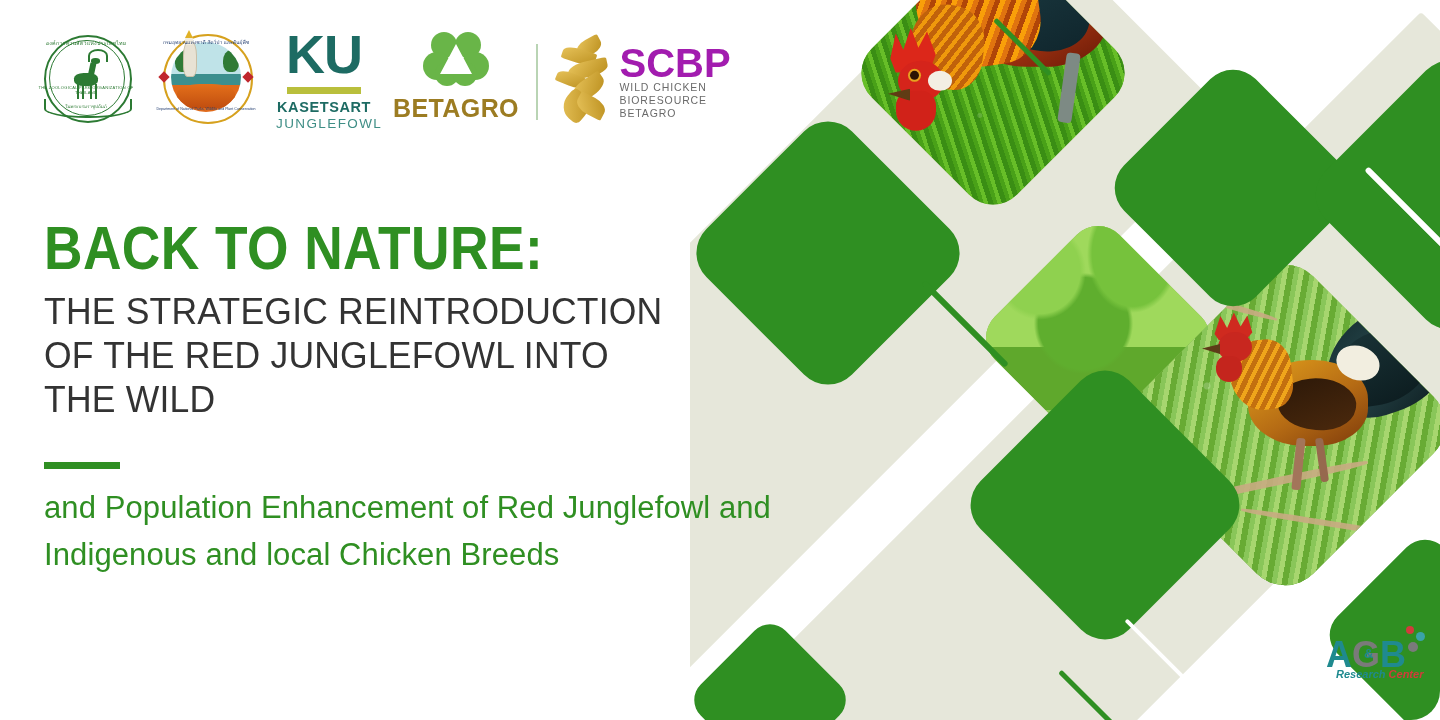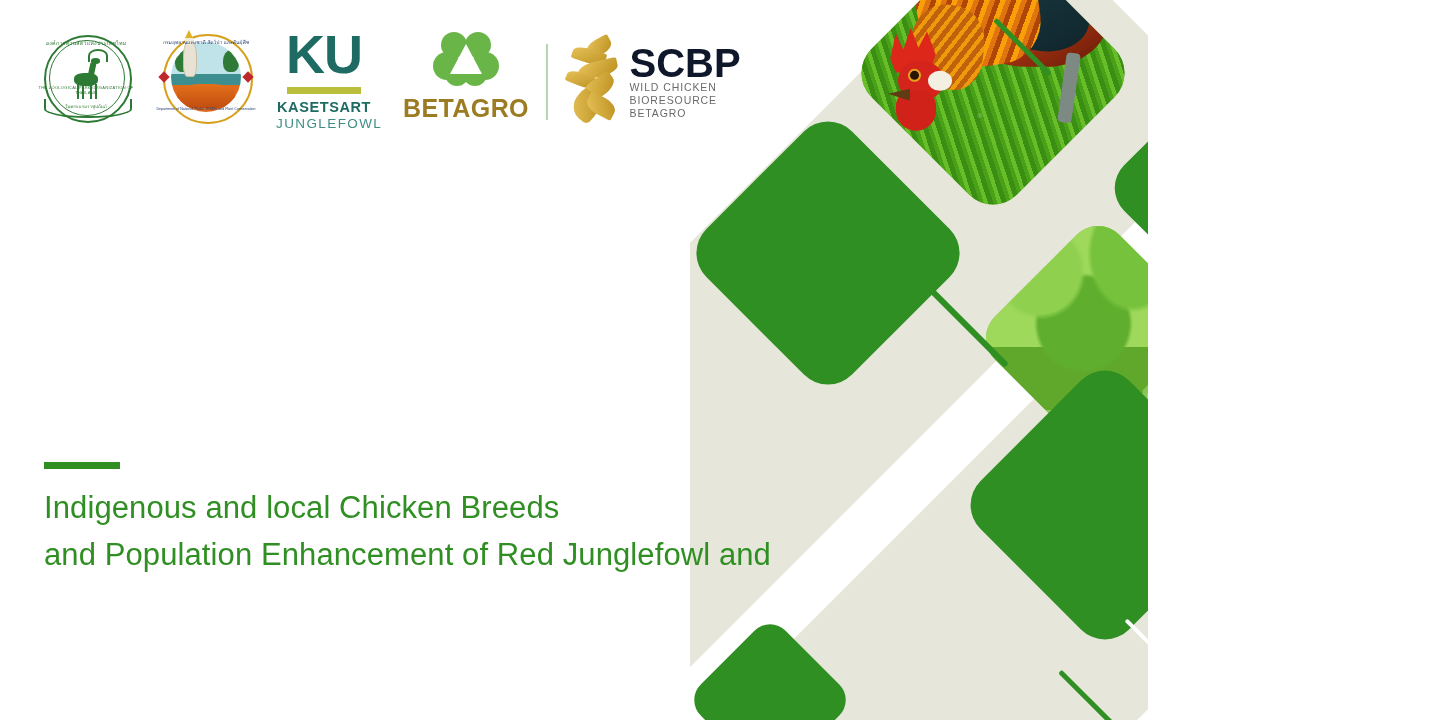--- a/index.html
+++ b/index.html
@@ -1,21 +1,21 @@
 <!DOCTYPE html>
 <html><head>
 <meta charset="utf-8">
 <style>
   html,body{margin:0;padding:0;}
   body{
     width:1440px;height:720px;overflow:hidden;background:#ffffff;
     font-family:"Liberation Sans", sans-serif;
     position:relative;
   }
-  #stage{position:absolute;inset:0;width:1148px;height:720px;background:#fff;overflow:hidden;}
+  #stage{position:absolute;inset:0;width:1440px;height:720px;background:#fff;overflow:hidden;border-radius:29px;}
 
   
   .deco{position:absolute;top:0;left:690px;width:750px;height:720px;overflow:hidden;}
   
   .band{position:absolute;background:#e6e7da;border-radius:4px;transform-origin:center;}
 
   .tile{position:absolute;width:206px;height:206px;border-radius:34px;
         transform:rotate(45deg);overflow:hidden;}
   .tile.green{background:#2f8f22;}
   .tile.photo{background:#7ab648;}
@@ -167,21 +167,21 @@
   .bg .word{font-size:25px;font-weight:bold;color:#9c7c22;letter-spacing:.4px;margin-top:2px;
      font-family:"Liberation Sans", sans-serif;}
 
   
   .vdiv{width:1.6px;height:76px;background:#b9d4b4;margin:0 16px 0 14px;}
 
   
   .scbp{width:200px;height:104px;position:relative;display:flex;align-items:center;gap:8px;}
   .scbp .bird{position:relative;width:64px;height:86px;}
   .scbp .bird i{position:absolute;display:block;background:linear-gradient(140deg,#e8c45c,#bb8f1e);border-radius:50% 10% 50% 10%;}
-  .scbp .txt .big{font-size:40px;font-weight:bold;color:#0f172a;letter-spacing:0px;line-height:36px;}
+  .scbp .txt .big{font-size:40px;font-weight:bold;color:#a21caf;letter-spacing:0px;line-height:36px;}
   .scbp .txt .s1,.scbp .txt .s2{font-size:10.5px;color:#6a6a6a;letter-spacing:.9px;line-height:13px;}
 
   
   .headline{position:absolute;left:44px;top:218px;width:720px;}
   .h-main{font-family:"Liberation Sans Narrow","Liberation Sans", sans-serif;
      font-size:62px;line-height:60px;font-weight:bold;color:#2f8f22;letter-spacing:.5px;
      transform:scaleX(.86);transform-origin:left center;}
   .h-sub{margin-top:12px;font-size:37px;line-height:44px;color:#333333;letter-spacing:.2px;
      transform:scaleX(.96);transform-origin:left center;}
   .rule{position:absolute;left:44px;top:462px;width:76px;height:7px;background:#2f8f22;}
@@ -316,21 +316,21 @@
 
     <div class="logo-slot" style="margin-left:18px;">
       <div class="ku">
         <div class="mark">KU</div>
         <div class="bar"></div>
         <div class="n1">KASETSART</div>
         <div class="n2">JUNGLEFOWL</div>
       </div>
     </div>
 
-    <div class="logo-slot" style="margin-left:28px;">
+    <div class="logo-slot" style="margin-left:18px;">
       <div class="bg">
         <div class="flower">
           <div class="pet" style="left:8px;top:0;width:26px;height:26px;"></div>
           <div class="pet" style="left:32px;top:0;width:26px;height:26px;"></div>
           <div class="pet" style="left:0px;top:20px;width:28px;height:28px;"></div>
           <div class="pet" style="left:38px;top:20px;width:28px;height:28px;"></div>
           <div class="pet" style="left:12px;top:30px;width:24px;height:24px;"></div>
           <div class="pet" style="left:30px;top:30px;width:24px;height:24px;"></div>
           <div class="tri"></div>
         </div>
@@ -353,26 +353,34 @@
         </div>
         <div class="txt">
           <div class="big">SCBP</div>
           <div class="s1">WILD CHICKEN</div>
           <div class="s2">BIORESOURCE BETAGRO</div>
         </div>
       </div>
     </div>
   </div>
 
+  <div class="headline">
+    <div class="h-main">BACK TO NATURE:</div>
+    <div class="h-sub">
+      <div>THE STRATEGIC REINTRODUCTION</div>
+      <div>OF THE RED JUNGLEFOWL INTO</div>
+      <div>THE WILD</div>
+    </div>
+  </div>
 
   <div class="rule"></div>
 
   <div class="para">
+    <div>and Population Enhancement of Red Junglefowl and</div>
     <div>Indigenous and local Chicken Breeds</div>
-    <div>and Population Enhancement of Red Junglefowl and</div>
   </div>
 
   <div class="agb">
     <div class="dot" style="left:80px;top:-8px;width:8px;height:8px;background:#d23b3b;"></div>
     <div class="dot" style="left:90px;top:-2px;width:9px;height:9px;background:#3aa3a8;"></div>
     <div class="dot" style="left:82px;top:8px;width:10px;height:10px;background:#7a7a7a;"></div>
     <div class="l-a">A</div>
     <div class="l-g">G</div>
     <div class="l-b">B</div>
     <div class="amp">&amp;</div>

